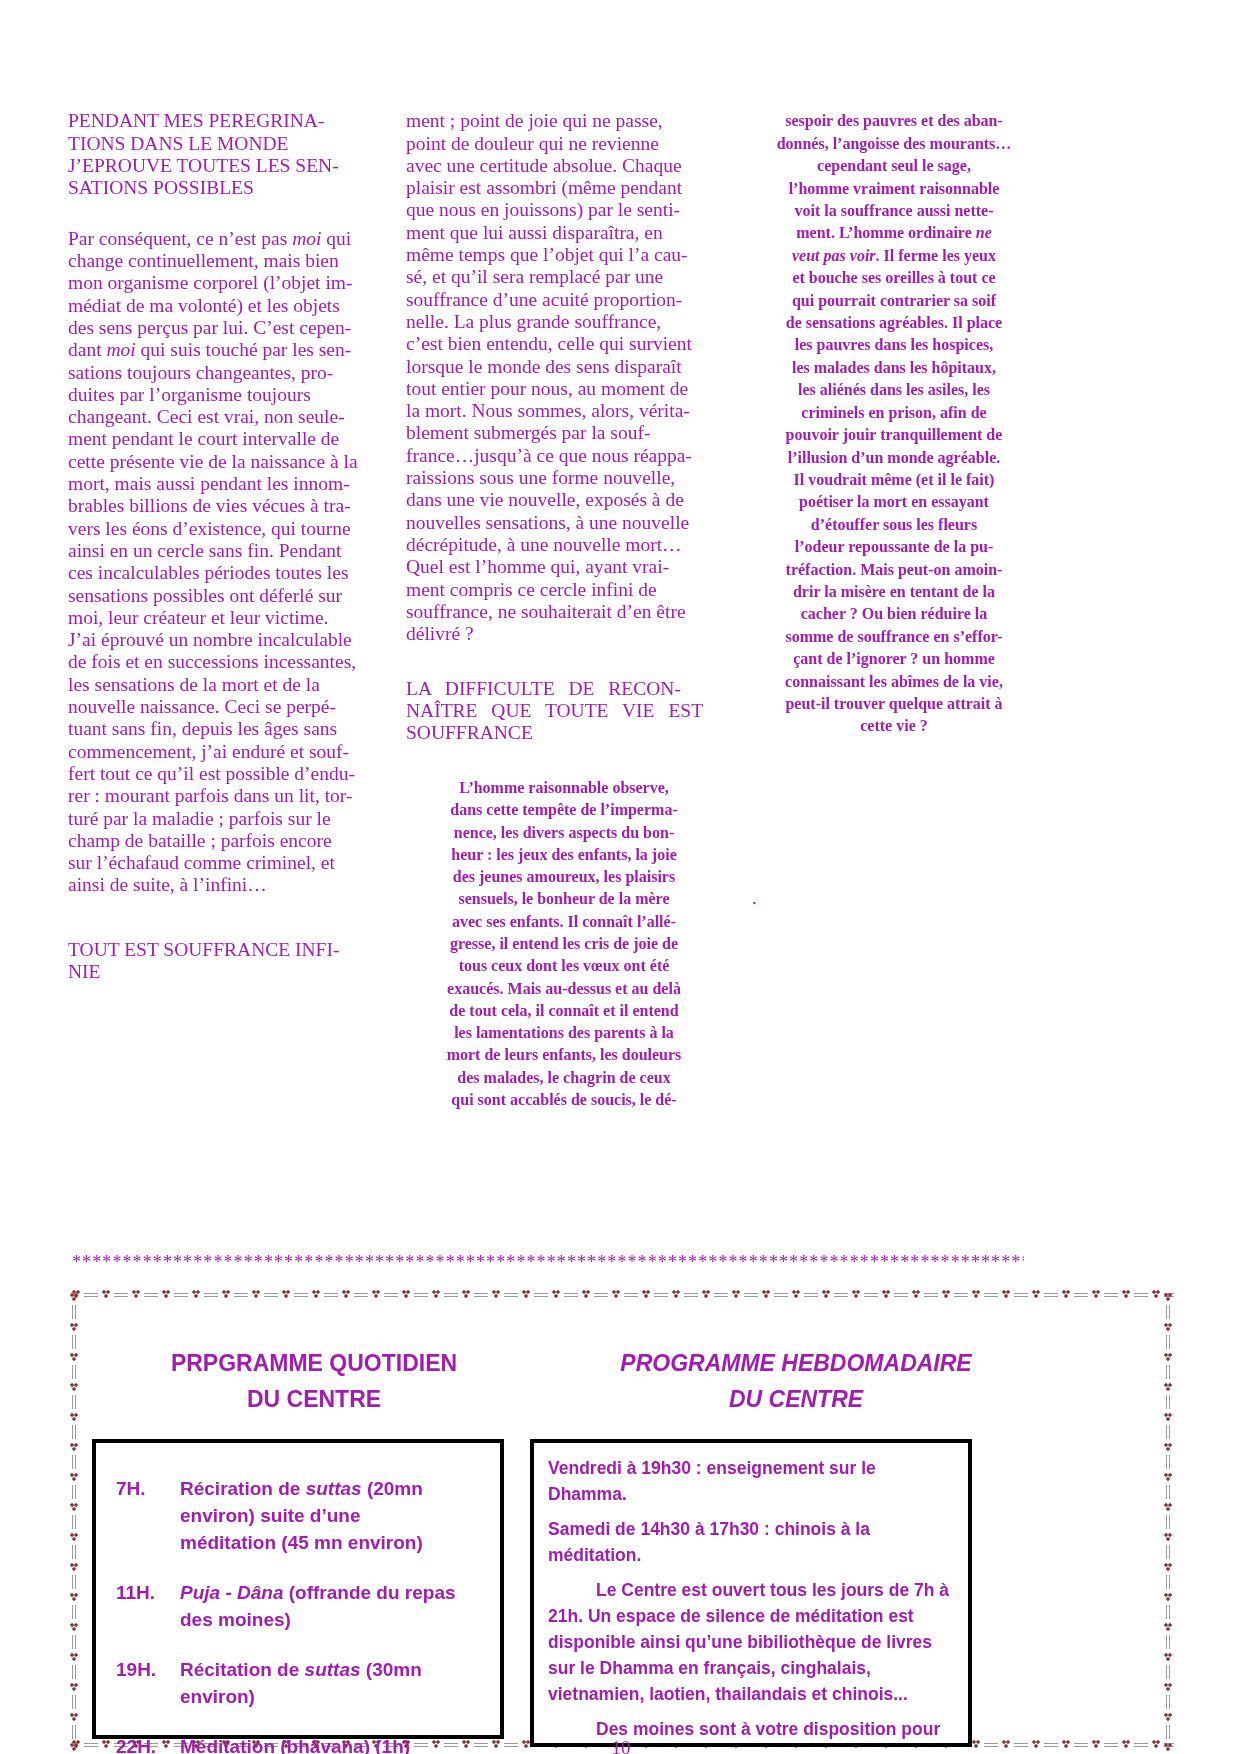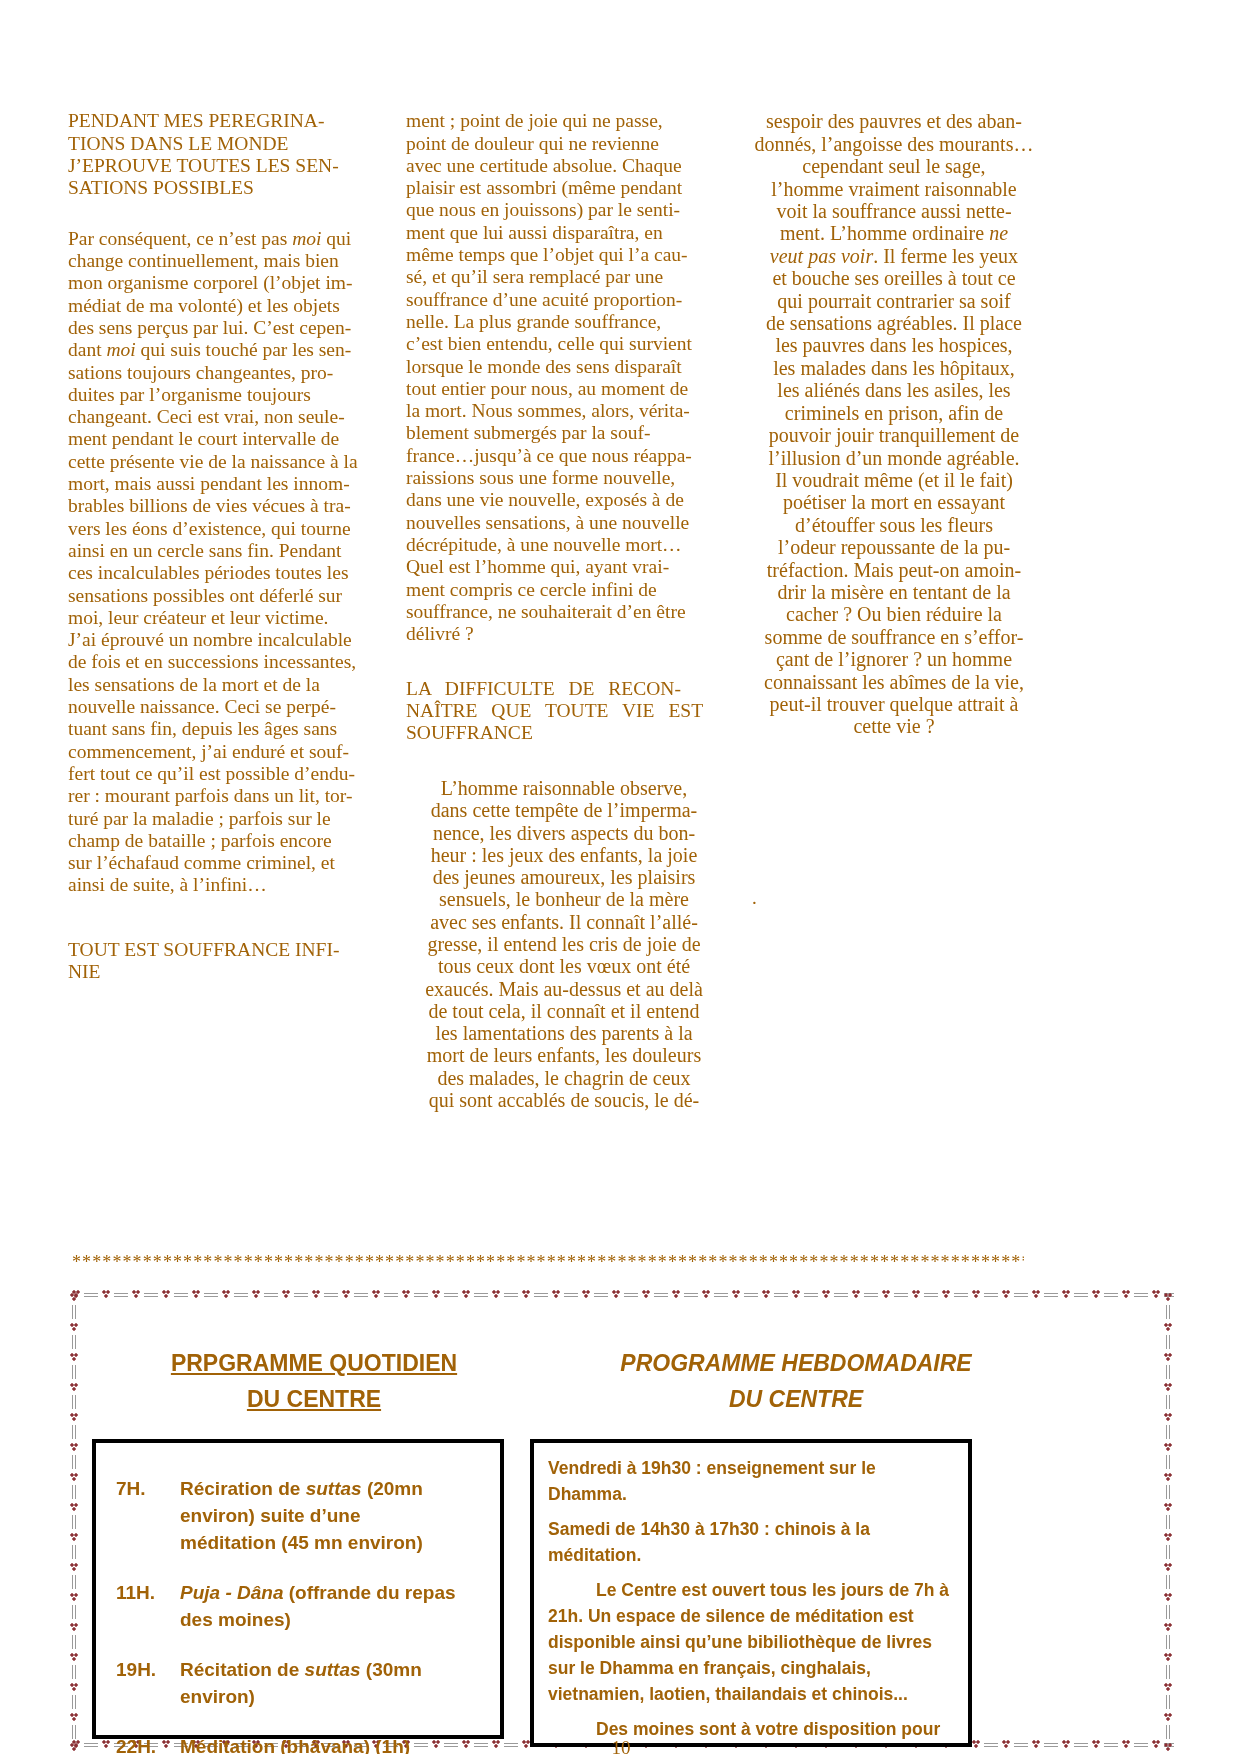--- a/index.html
+++ b/index.html
@@ -1,32 +1,32 @@
 <!DOCTYPE html>
 <html><head>
 <meta charset="utf-8">
 <style>
   html,body { margin:0; padding:0; background:#888; }
   .page {
     width:1240px; height:1754px; background:#ffffff; margin:0 auto;
     position:relative; box-sizing:border-box;
     padding:88px 66px 0 68px;
-    font-family:"Liberation Serif", serif; color:#a16207;
+    font-family:"Liberation Serif", serif; color:#a21caf;
   }
   
   .article { display:flex; align-items:flex-start; }
   .colblock { white-space:pre-line; }
   .col1 { width:326px; font-size:19.5px; line-height:22.3px; text-align:left; }
   .col2 { width:316px; margin-left:12px; font-size:19.5px; line-height:22.3px; }
   .col3 { width:316px; margin-left:14px; font-size:19.5px; line-height:22.4px; }
   .para { margin:0 0 0 0; }
   .caps-heading { margin:0 0 6px 0; }
   .caps-heading2 { margin:20px 0 0 0; }
   .spread-heading { word-spacing:9px; margin:10px 0 4px 0; }
-  .bold-center { font-weight:normal; text-align:center; font-size:20px; }
+  .bold-center { font-weight:bold; text-align:center; font-size:16px; }
   .col2 .bold-center { margin-top:6px; }
   .stray-dot { margin:128px 0 0 16px; font-size:19px; line-height:19px; white-space:normal; }
   
   .star-line {
     margin-top:118px; width:952px; margin-left:4px;
     font-size:18px; letter-spacing:1.1px; white-space:nowrap; overflow:hidden;
     font-family:"Liberation Serif", serif;
   }
   
   .frame { margin-top:16px; height:462px; position:relative; }
@@ -59,21 +59,21 @@
   }
   .frame-content {
     position:absolute; left:12px; right:12px; top:12px; bottom:12px;
     font-family:"Liberation Sans", sans-serif;
   }
   .head-row { display:flex; margin-top:44px; }
   .prog-head {
     font-weight:bold; font-size:23px; line-height:36px;
     text-align:center; white-space:pre-line; letter-spacing:0;
   }
-  .prog-head.daily  { width:468px;text-decoration:underline; }
+  .prog-head.daily  { width:468px; }
   .prog-head.weekly { width:460px; margin-left:18px;font-style:italic; }
   .box-row { display:flex; align-items:flex-start; margin-top:22px; }
   .black-box { border:4px solid #000; box-sizing:border-box; background:#fff; }
   .daily-box  { width:412px; height:300px; margin-left:12px; padding:32px 8px 8px 20px; }
   .weekly-box { width:442px; height:308px; margin-left:26px; padding:12px 12px 8px 14px; overflow:hidden; }
   .sched-item { display:flex; font-weight:bold; font-size:19px; line-height:27px; margin-bottom:23px; }
   .sched-time { width:64px; flex:none; }
   .sched-desc { flex:1; }
   .weekly-box p {
     margin:0 0 9px 0; font-weight:bold; font-size:17.5px; line-height:26px;

